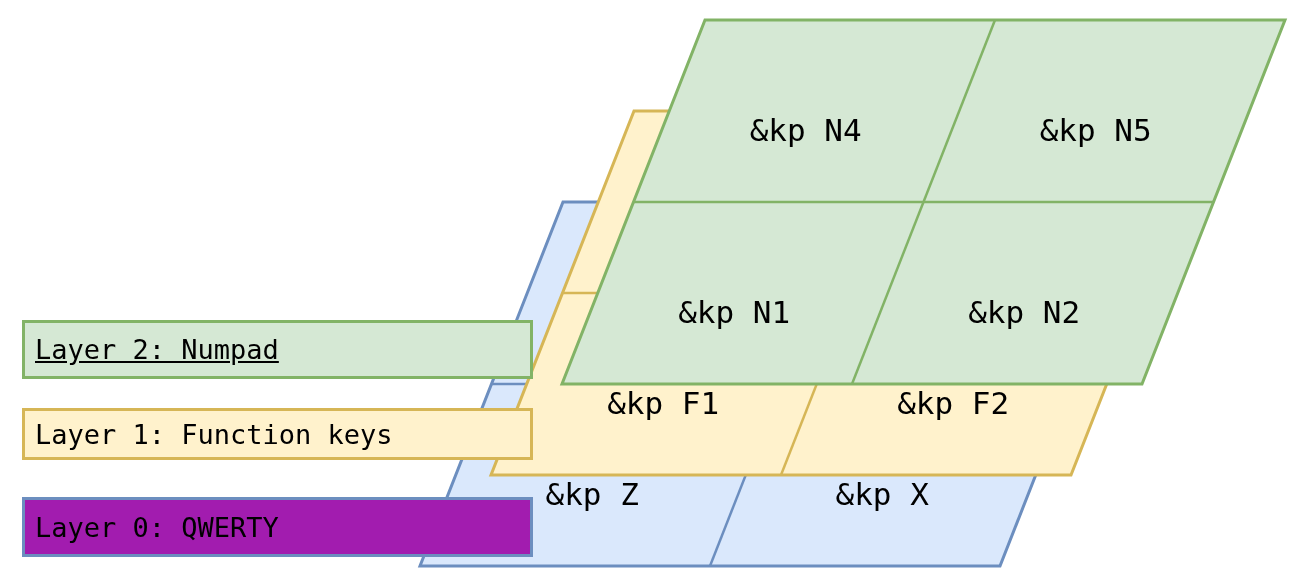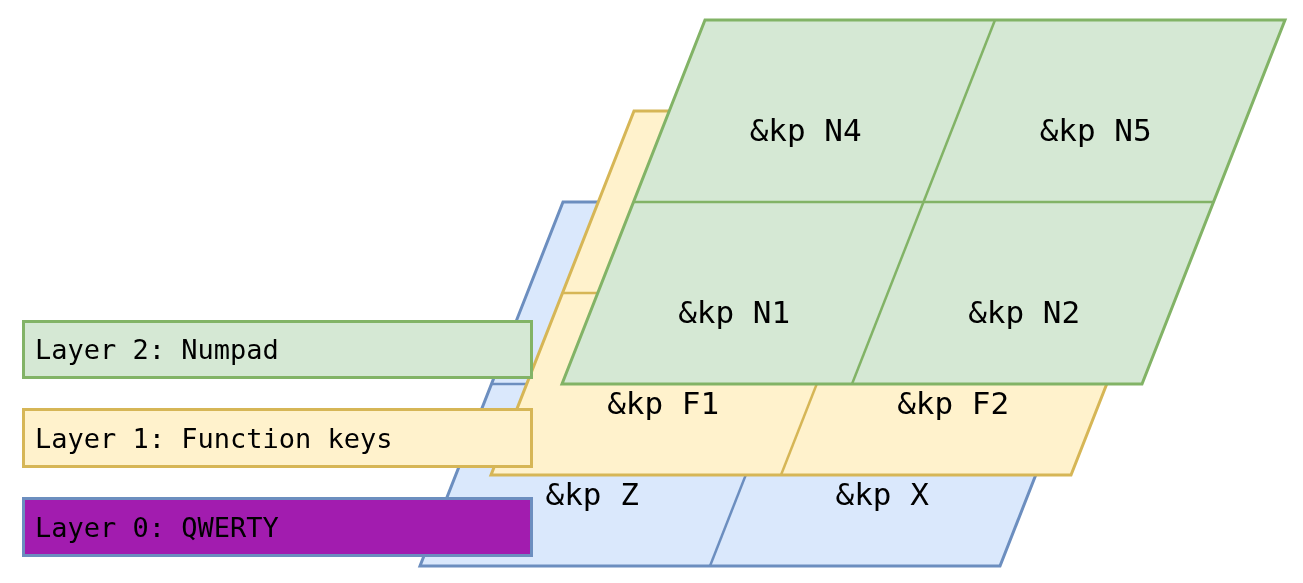--- a/index.html
+++ b/index.html
@@ -68,22 +68,22 @@
     align-items: center;
   }
   .legend-label {
     font-family: "DejaVu Sans Mono", "Liberation Mono", monospace;
     font-size: 27px;
     color: #000000;
     padding-left: 10px;
     white-space: pre;
     line-height: 1;
   }
-  #legend-item-2 { top: 320px; height: 59px; }
-  #legend-item-1 { top: 408px; height: 60px; }
+  #legend-item-2 { top: 320px; height: 59px; text-decoration: underline; }
+  #legend-item-1 { top: 408px; height: 52px; }
   #legend-item-0 { top: 497px; height: 60px; }
 </style>
 </head>
 <body>
 
 <div id="diagram-root">
 
   <svg id="layer-stack" viewBox="0 0 1303 583">
 
     <g id="layers-group">

